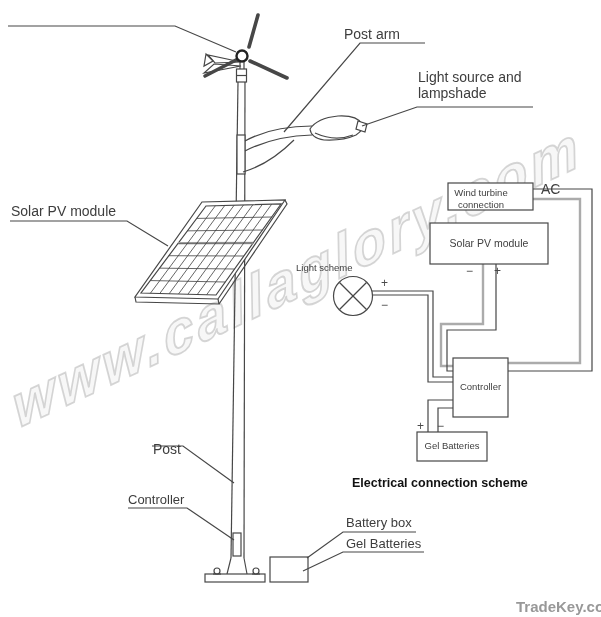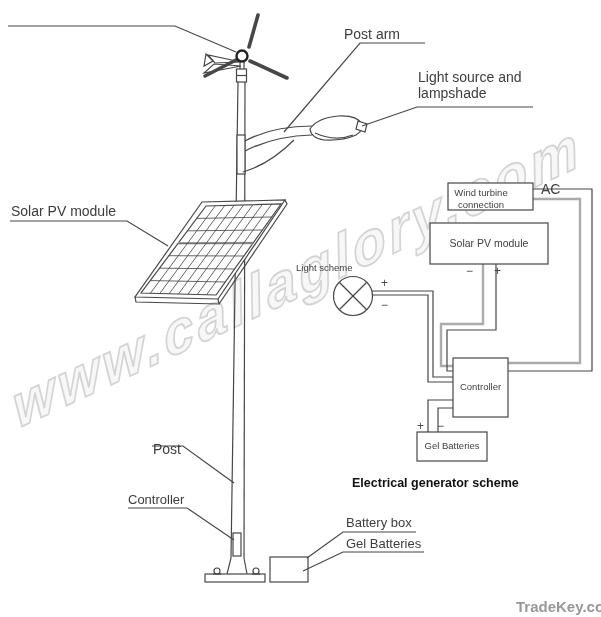--- a/index.html
+++ b/index.html
@@ -172,21 +172,21 @@
 
   <div class="boxtxt" style="left:448px;top:187px;width:66px;font-size:9.5px;">
     <div>Wind turbine</div>
     <div>connection</div>
   </div>
   <div class="boxtxt" style="left:541px;top:181px;width:16px;font-size:14px;">AC</div>
   <div class="boxtxt" style="left:430px;top:237px;width:118px;font-size:10.5px;">Solar PV module</div>
   <div class="boxtxt" style="left:296px;top:262px;width:60px;font-size:9.5px;text-align:left;">Light scheme</div>
   <div class="boxtxt" style="left:453px;top:381px;width:55px;font-size:9.5px;">Controller</div>
   <div class="boxtxt" style="left:417px;top:440px;width:70px;font-size:9.5px;">Gel Batteries</div>
-  <div class="title-bold" style="left:352px;top:476px;font-size:12.5px;">Electrical generator scheme</div>
+  <div class="title-bold" style="left:352px;top:476px;font-size:12.5px;">Electrical connection scheme</div>
 
   <span class="pol" style="left:466px;top:265px;">−</span>
   <span class="pol" style="left:494px;top:265px;">+</span>
   <span class="pol" style="left:381px;top:277px;">+</span>
   <span class="pol" style="left:381px;top:299px;">−</span>
   <span class="pol" style="left:417px;top:420px;">+</span>
   <span class="pol" style="left:437px;top:420px;">−</span>
 
   <div id="tradekey">TradeKey.com</div>
 </div>

